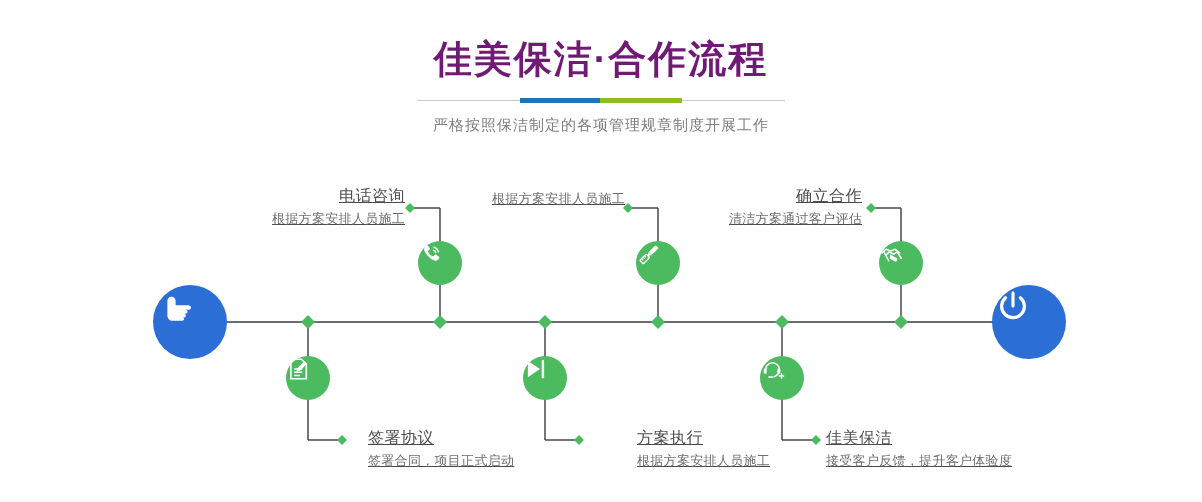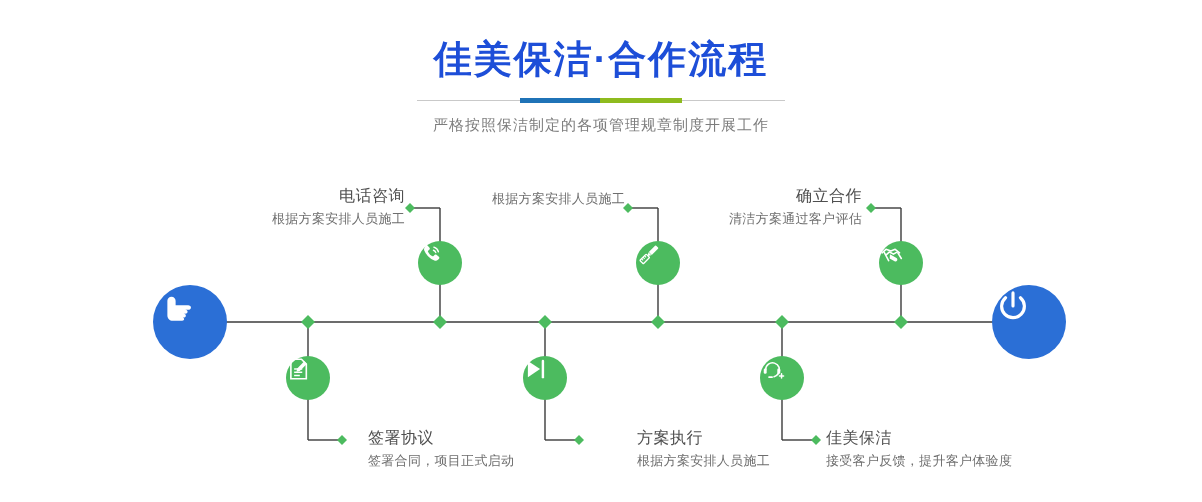--- a/index.html
+++ b/index.html
@@ -20,21 +20,21 @@
     position: absolute;
     left: 0; top: 0; width: 1202px;
     text-align: center;
   }
   .title {
     margin: 0;
     padding-top: 36px;
     font-size: 38px;
     font-weight: 700;
     letter-spacing: 2px;
-    color: #1d4ed8;
+    color: #701a75;
     line-height: 1.25;
   }
   .divider {
     position: relative;
     width: 368px;
     height: 10px;
     margin: 12px auto 0 auto;
   }
   .divider .rule {
     position: absolute;
@@ -93,20 +93,21 @@
     background: #4cbb5f;
     display: flex;
     align-items: center;
     justify-content: center;
   }
 
   
   .label {
     position: absolute;
     white-space: nowrap;
+    text-decoration: underline;
   }
   .label .l-title {
     font-size: 16px;
     color: #4f4f4f;
     letter-spacing: 0.5px;
     line-height: 20px;
   }
   .label .l-desc {
     font-size: 13px;
     color: #6e6e6e;

